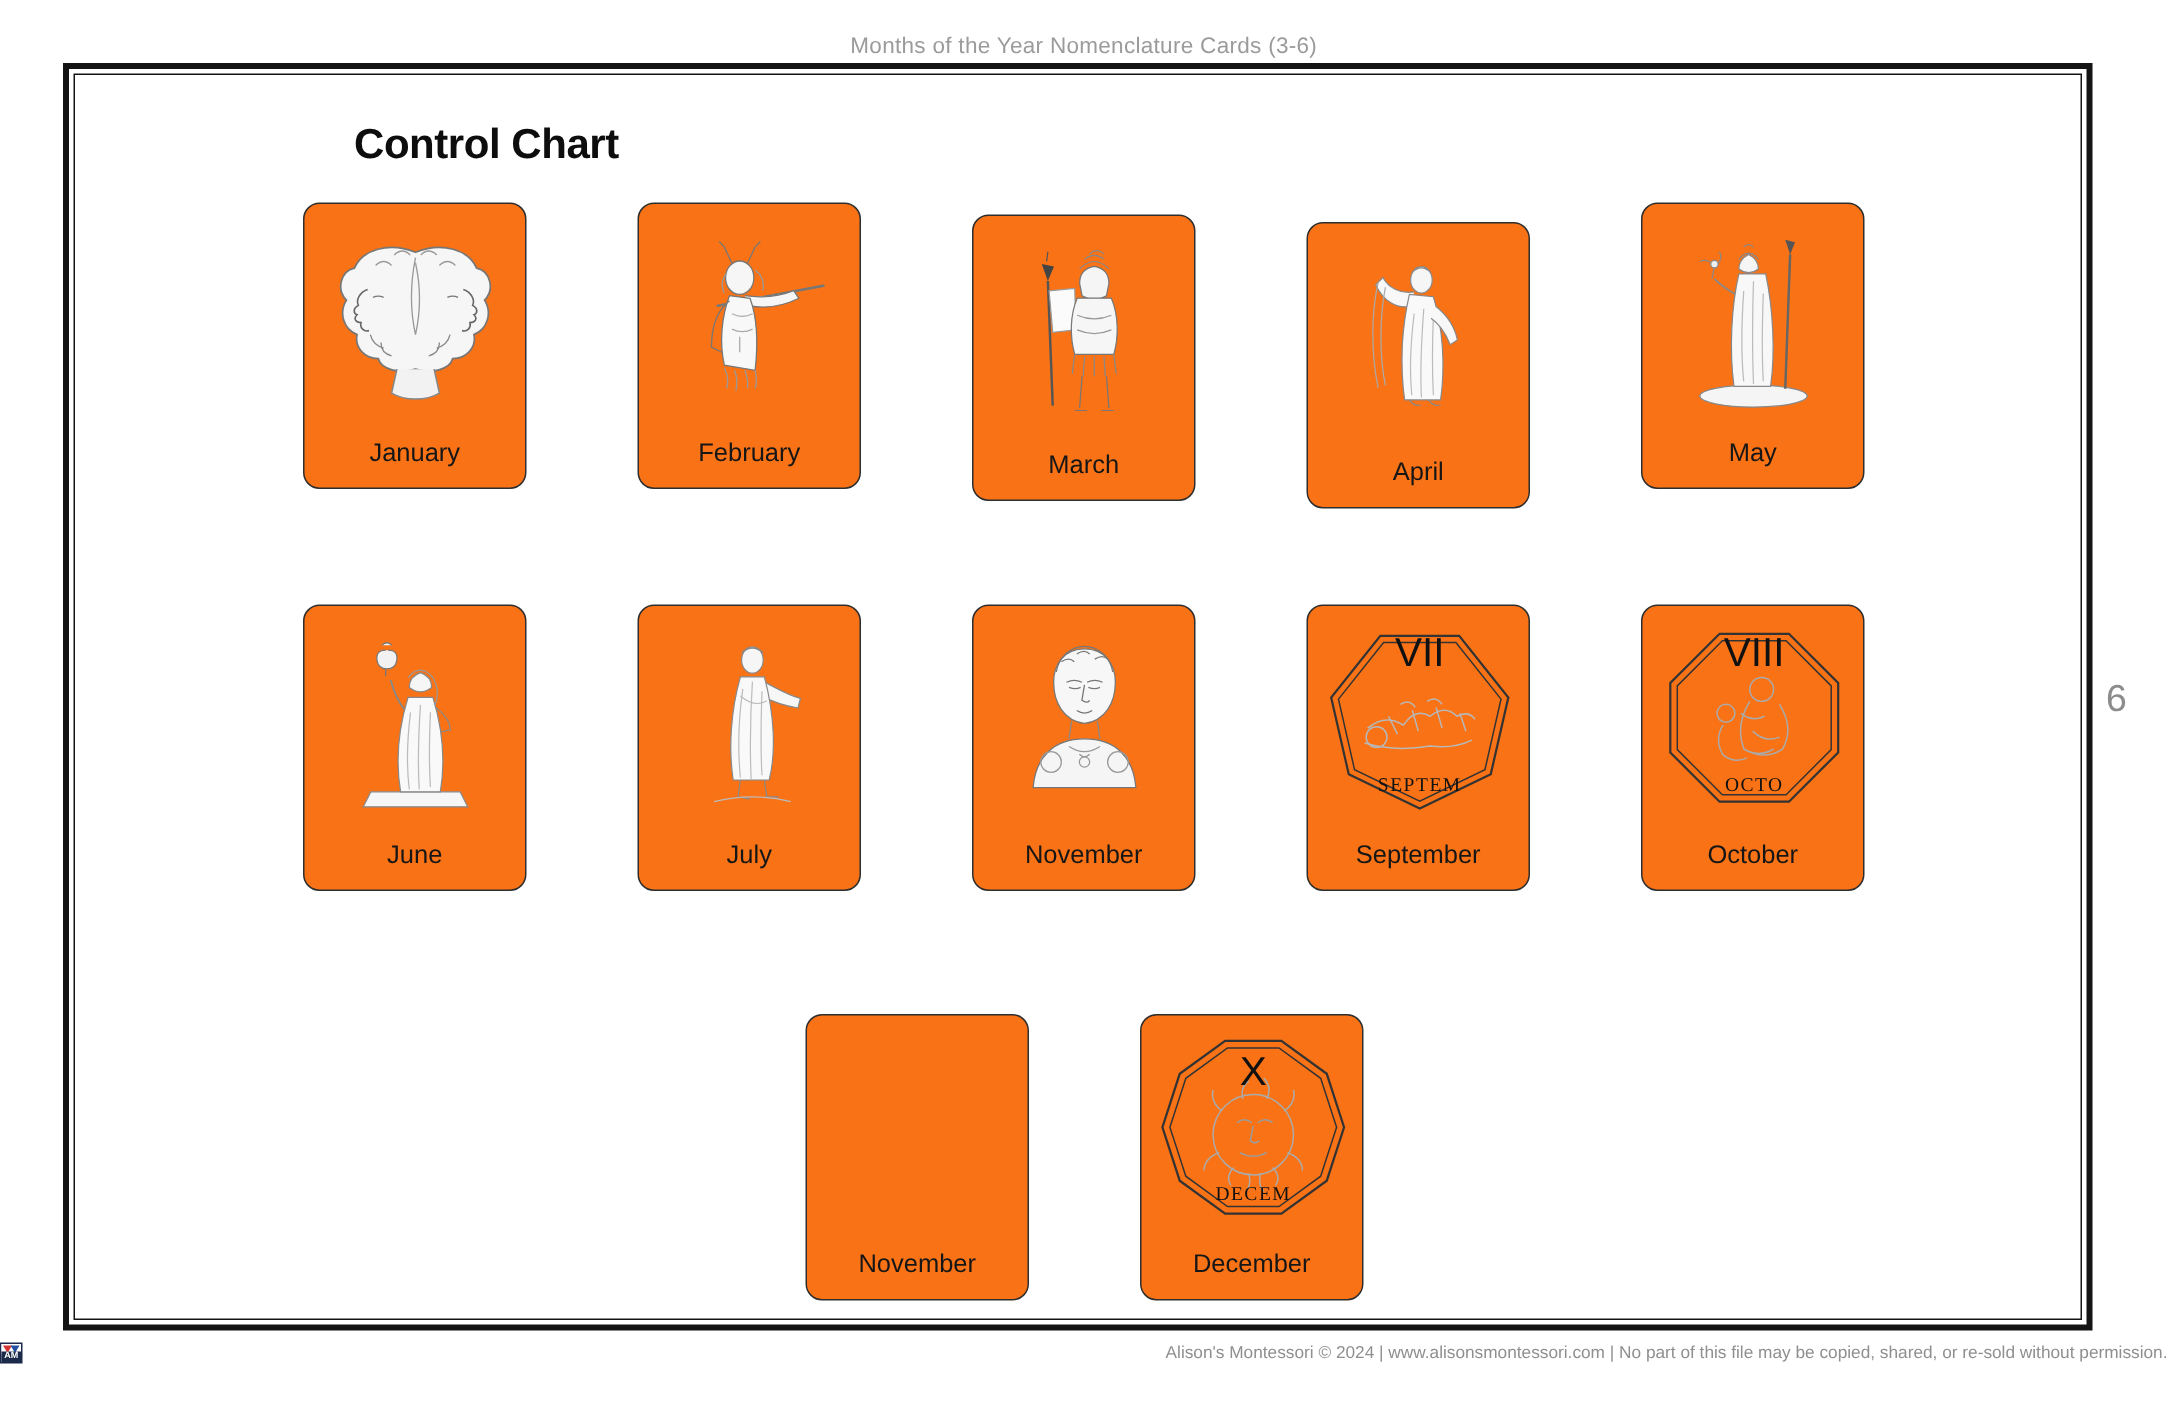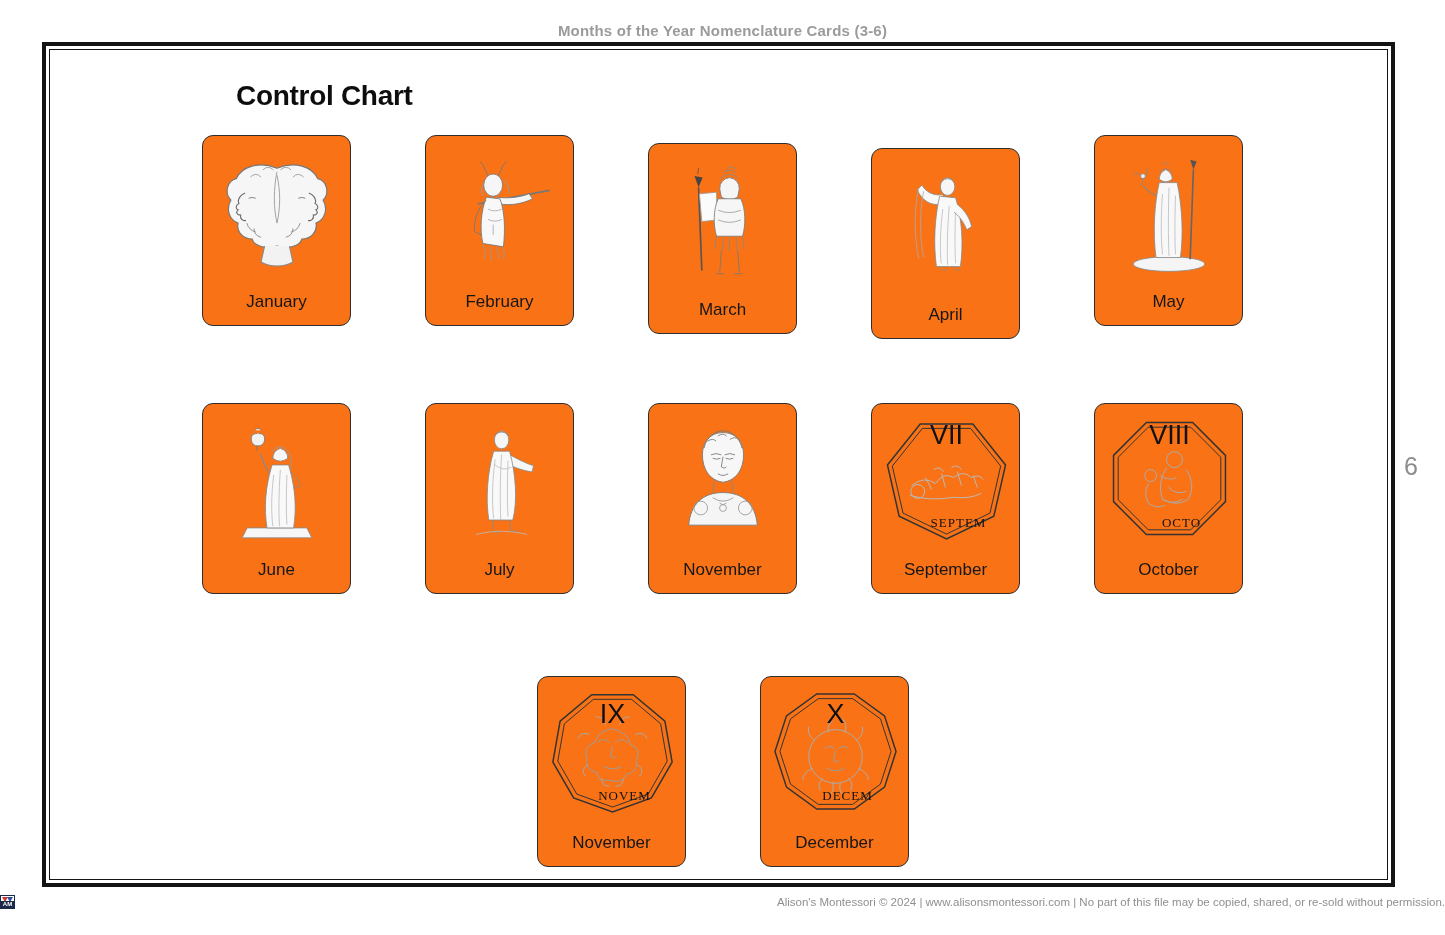--- a/index.html
+++ b/index.html
@@ -1,20 +1,20 @@
 <!DOCTYPE html>
 <html><head>
 <meta charset="utf-8">
 <style>
   * { margin:0; padding:0; box-sizing:border-box; }
   html,body { width:1445px; height:935px; background:#ffffff; font-family:"Liberation Sans", sans-serif; position:relative; overflow:hidden; }
 
   
   .doc-header { position:absolute; top:22px; left:0; width:100%; text-align:center;
-    font-size:15px; color:#9b9b9b; letter-spacing:.2px;font-weight:bold; }
+    font-size:15px; color:#9b9b9b; letter-spacing:.2px; }
   .doc-footer { position:absolute; top:895px; left:0; width:100%; display:flex;
     align-items:center; justify-content:space-between; gap:6px; }
   .doc-footer .footer-text { font-size:11.5px; color:#8f8f8f; }
   .am-logo { width:15px; height:14px; border:1px solid #1b2a4a; position:relative; background:#fff; flex:0 0 auto; }
   .am-logo .flag { position:absolute; top:0; left:0; width:100%; height:7px; background:#fff; overflow:hidden; }
   .am-logo .flag .tri-red  { position:absolute; left:1px; top:1px; width:0; height:0;
     border-left:3px solid transparent; border-right:3px solid transparent; border-top:5px solid #d63333; }
   .am-logo .flag .tri-blue { position:absolute; right:1px; top:1px; width:0; height:0;
     border-left:3px solid transparent; border-right:3px solid transparent; border-top:5px solid #2450a4; }
   .am-logo .base { position:absolute; bottom:0; left:0; width:100%; height:7px; background:#1b2a4a;
@@ -34,21 +34,21 @@
     display:flex; align-items:center; justify-content:center; overflow:hidden; }
   .card .card-label { position:absolute; bottom:13px; left:0; width:100%;
     text-align:center; font-size:17px; color:#161616; }
 
   
   .medallion-wrap { position:absolute; top:10px; left:10px; width:129px; height:129px; }
   .medallion-wrap svg { display:block; }
   .medal-numeral { position:absolute; top:8px; left:0; width:100%; text-align:center;
     font-family:Liberation Sans, sans-serif; font-size:27px; color:#111; line-height:1; }
   .medal-numeral.low { top:14px; }
-  .medal-latin { position:absolute; top:101px; left:12px; width:100%; text-align:center;
+  .medal-latin { position:absolute; top:101px; left:0; width:100%; text-align:center;
     font-family:"Liberation Serif", serif; font-size:13px; letter-spacing:1px; color:#111; }
 </style>
 </head>
 <body>
 
 <div class="doc-header">Months of the Year Nomenclature Cards (3-6)</div>
 
 <div class="frame">
   <div class="frame-inner"></div>
 </div>
@@ -217,33 +217,20 @@
         <path d="M62,54 q-10,16 -4,32 q14,8 26,0 q8,-14 -2,-30 M44,70 q-6,10 0,20 q8,6 16,2 M56,62 q8,6 16,2 M64,74 q8,8 18,4 M58,86 q10,6 20,0" stroke="#aaa" fill="none"></path>
       </g>
     </svg>
     <div class="medal-numeral">VIII</div>
     <div class="medal-latin">OCTO</div>
   </div>
   <div class="card-label">October</div>
 </div>
 
 <div class="card" style="left:537px;top:676px">
-  <div class="medallion-wrap">
-    <svg viewBox="0 0 130 130" width="129" height="129">
-      <polygon class="poly-outer" fill="none" stroke="#333" stroke-width="1.5" points="44.1,7.7 85.9,7.7 117.8,34.5 125.1,75.6 104.2,111.7 65.0,126.0 25.8,111.7 4.9,75.6 12.2,34.5"></polygon>
-      <polygon class="poly-inner" fill="none" stroke="#333" stroke-width="1" points="45.8,12.4 84.2,12.4 113.5,37.0 120.1,74.7 101.0,107.9 65.0,121.0 29.0,107.9 9.9,74.7 16.5,37.0"></polygon>
-      <g>
-        <path d="M65,42 q-14,2 -18,14 q-12,4 -8,16 q-2,12 10,14 q2,10 14,8 q12,4 16,-6 q12,-2 10,-14 q6,-12 -6,-16 q-2,-12 -18,-16" fill="none" stroke="#9c9c9c"></path>
-        <path d="M50,56 q6,-6 12,0 M68,56 q6,-6 12,0 M65,60 l-2,10 q3,3 6,0 M56,80 q9,5 18,0" stroke="#9c9c9c" fill="none"></path>
-        <path d="M42,48 q-8,-4 -12,4 M88,48 q8,-4 12,4 M40,78 q-8,6 -2,12 M90,78 q8,6 2,12 M58,38 q-2,-8 -10,-8 M72,38 q2,-8 10,-8 M54,92 q0,8 8,8 M76,92 q0,8 -8,8" stroke="#a8a8a8" fill="none"></path>
-      </g>
-    </svg>
-    <div class="medal-numeral low">IX</div>
-    <div class="medal-latin">NOVEM</div>
-  </div>
   <div class="card-label">November</div>
 </div>
 
 <div class="card" style="left:760px;top:676px">
   <div class="medallion-wrap">
     <svg viewBox="0 0 130 130" width="129" height="129">
       <polygon class="poly-outer" fill="none" stroke="#333" stroke-width="1.5" points="46.1,7.0 83.9,7.0 114.4,29.1 126.0,65.0 114.4,100.9 83.9,123.0 46.1,123.0 15.6,100.9 4.0,65.0 15.6,29.1"></polygon>
       <polygon class="poly-inner" fill="none" stroke="#333" stroke-width="1" points="47.7,11.7 82.3,11.7 110.3,32.1 121.0,65.0 110.3,97.9 82.3,118.3 47.7,118.3 19.7,97.9 9.0,65.0 19.7,32.1"></polygon>
       <g>
         <circle cx="65" cy="70" r="27" fill="none" stroke="#ababab"></circle>

